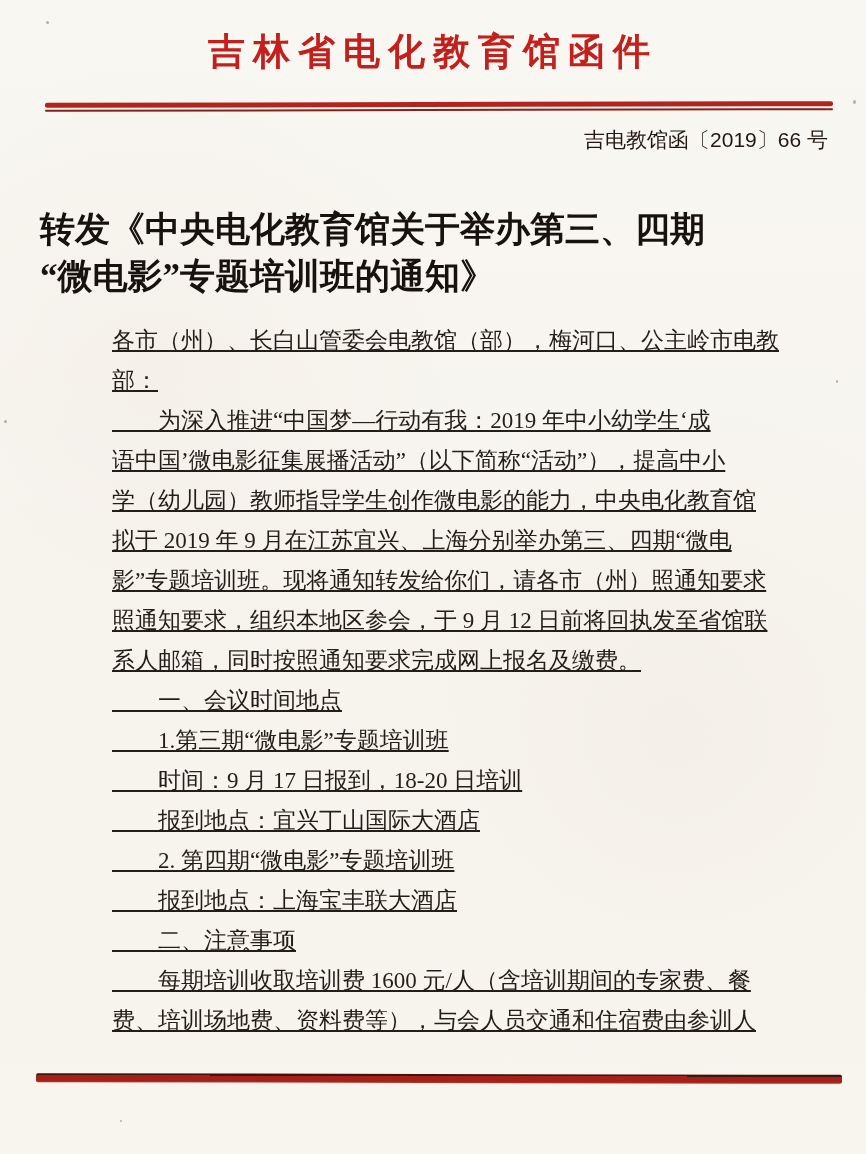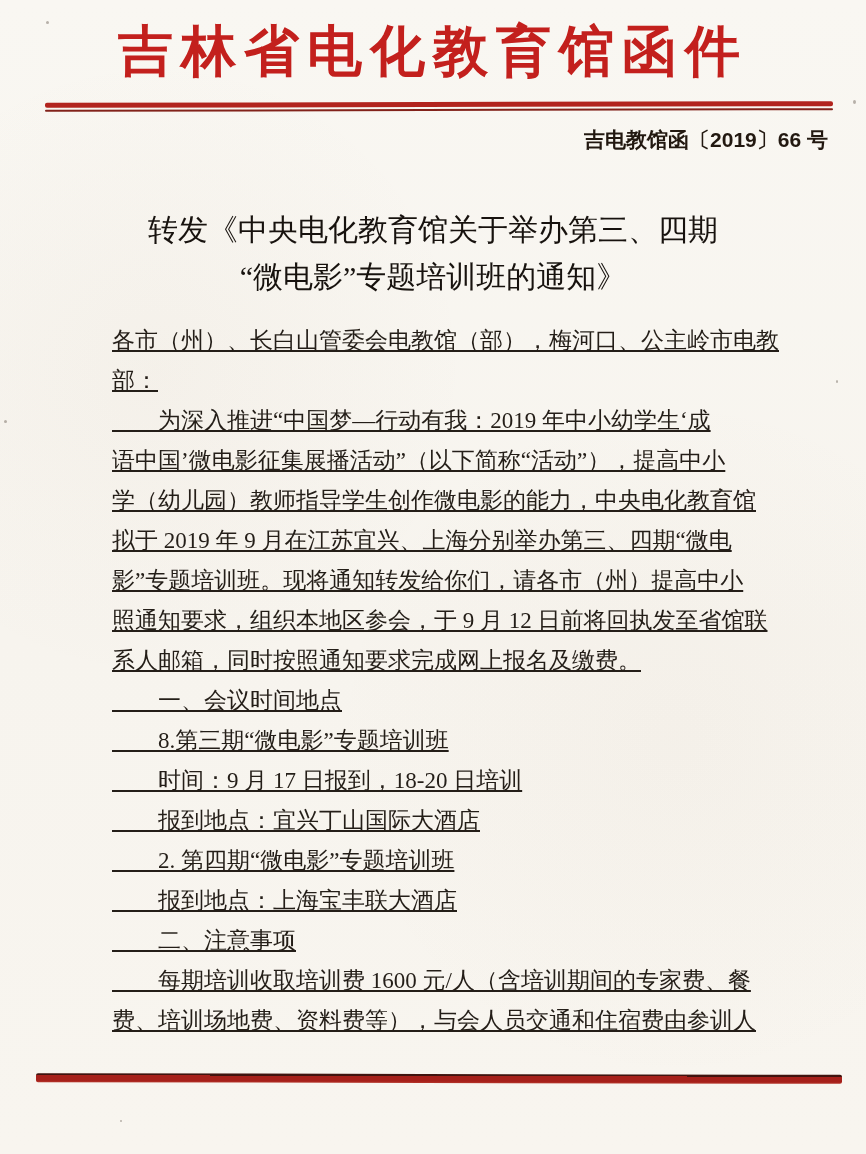--- a/index.html
+++ b/index.html
@@ -13,49 +13,49 @@
       linear-gradient(180deg, #f9f7f2 0%, #f7f4ee 55%, #f8f5ef 100%);
     font-family: "Liberation Serif", "DejaVu Serif", serif;
     overflow: hidden;
   }
   .speck { position: absolute; border-radius: 50%; background: rgba(60,45,35,0.35); }
 
   .org-title {
     position: absolute;
     top: 20px; left: 0; width: 100%;
     text-align: center;
-    font-size: 55px;
+    font-size: 37px;
     line-height: 64px;
     font-weight: bold;
     color: #c3201d;
     letter-spacing: 8px;
     white-space: nowrap;
   }
 
   .top-rule { position: absolute; top: 102px; left: 45px; width: 788px; transform: rotate(-0.12deg); }
   .top-rule .thick { height: 5px; background: #b2241e; border-radius: 2px; }
   .top-rule .thin  { height: 2px; background: #82221a; margin-top: 2px; border-radius: 1px; }
 
   .doc-number {
     position: absolute;
     top: 126px; right: 38px;
     font-size: 21px;
-    font-weight: bold;
+    font-weight: normal;
     color: #221810;
     font-family: "Liberation Sans", "DejaVu Sans", sans-serif;
     white-space: nowrap;
   }
 
   .doc-title {
     position: absolute;
     top: 206px; left: 40px; width: 786px;
-    text-align: center;
-    font-size: 30px;
+    text-align: left;
+    font-size: 35px;
     line-height: 47px;
-    font-weight: normal;
+    font-weight: bold;
     color: #17120e;
   }
   .doc-title div { white-space: nowrap; }
 
   .body-text {
     position: absolute;
     top: 321px; left: 112px; width: 712px;
     font-size: 23px;
     line-height: 40px;
     color: #241e18;
@@ -91,25 +91,25 @@
   </div>
 
   <div class="body-text">
 
   <div class="body-line">各市（州）、长白山管委会电教馆（部），梅河口、公主岭市电教</div>
       <div class="body-line">部：</div>
       <div class="body-line">　　为深入推进“中国梦—行动有我：2019 年中小幼学生‘成</div>
       <div class="body-line">语中国’微电影征集展播活动”（以下简称“活动”），提高中小</div>
       <div class="body-line">学（幼儿园）教师指导学生创作微电影的能力，中央电化教育馆</div>
       <div class="body-line">拟于 2019 年 9 月在江苏宜兴、上海分别举办第三、四期“微电</div>
-      <div class="body-line">影”专题培训班。现将通知转发给你们，请各市（州）提高中小</div>
+      <div class="body-line">影”专题培训班。现将通知转发给你们，请各市（州）照通知要求</div>
       <div class="body-line">照通知要求，组织本地区参会，于 9 月 12 日前将回执发至省馆联</div>
       <div class="body-line">系人邮箱，同时按照通知要求完成网上报名及缴费。</div>
       <div class="body-line">　　一、会议时间地点</div>
-      <div class="body-line">　　8.第三期“微电影”专题培训班</div>
+      <div class="body-line">　　1.第三期“微电影”专题培训班</div>
       <div class="body-line">　　时间：9 月 17 日报到，18-20 日培训</div>
       <div class="body-line">　　报到地点：宜兴丁山国际大酒店</div>
       <div class="body-line">　　2. 第四期“微电影”专题培训班</div>
       <div class="body-line">　　报到地点：上海宝丰联大酒店</div>
       <div class="body-line">　　二、注意事项</div>
       <div class="body-line">　　每期培训收取培训费 1600 元/人（含培训期间的专家费、餐</div>
       <div class="body-line">费、培训场地费、资料费等），与会人员交通和住宿费由参训人</div>
     </div>
 
   <div class="bottom-rule"></div>

